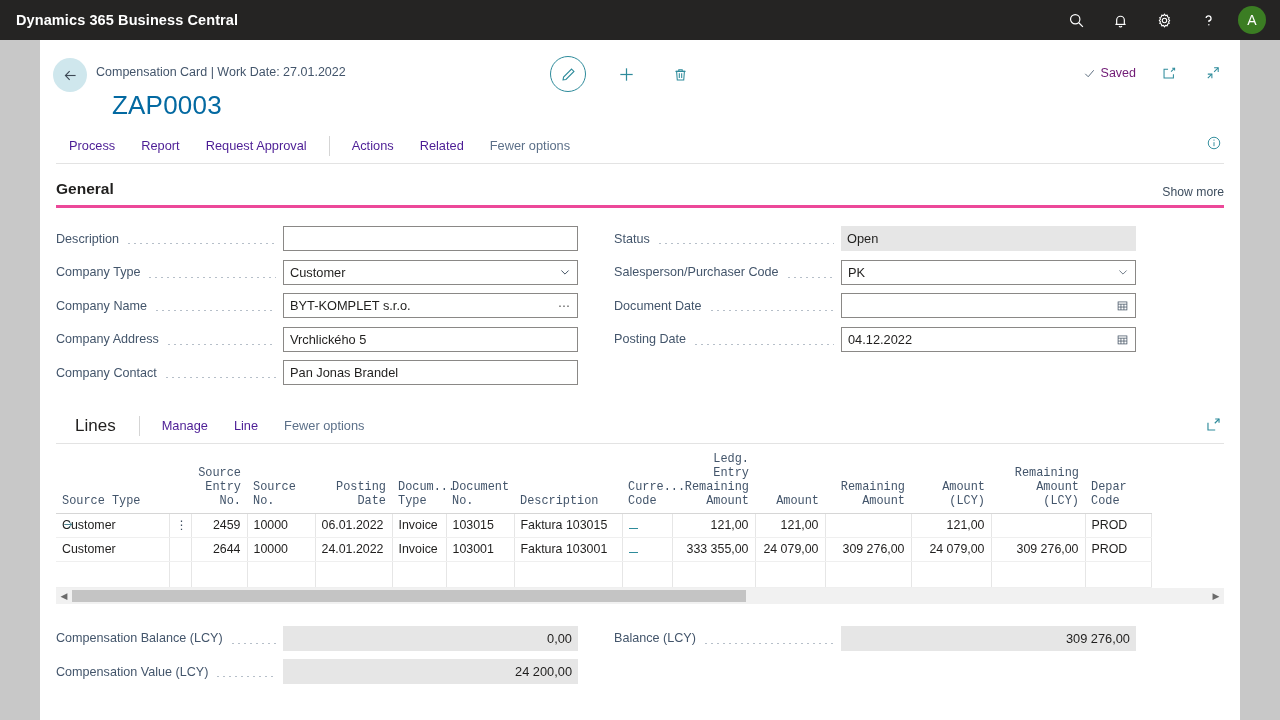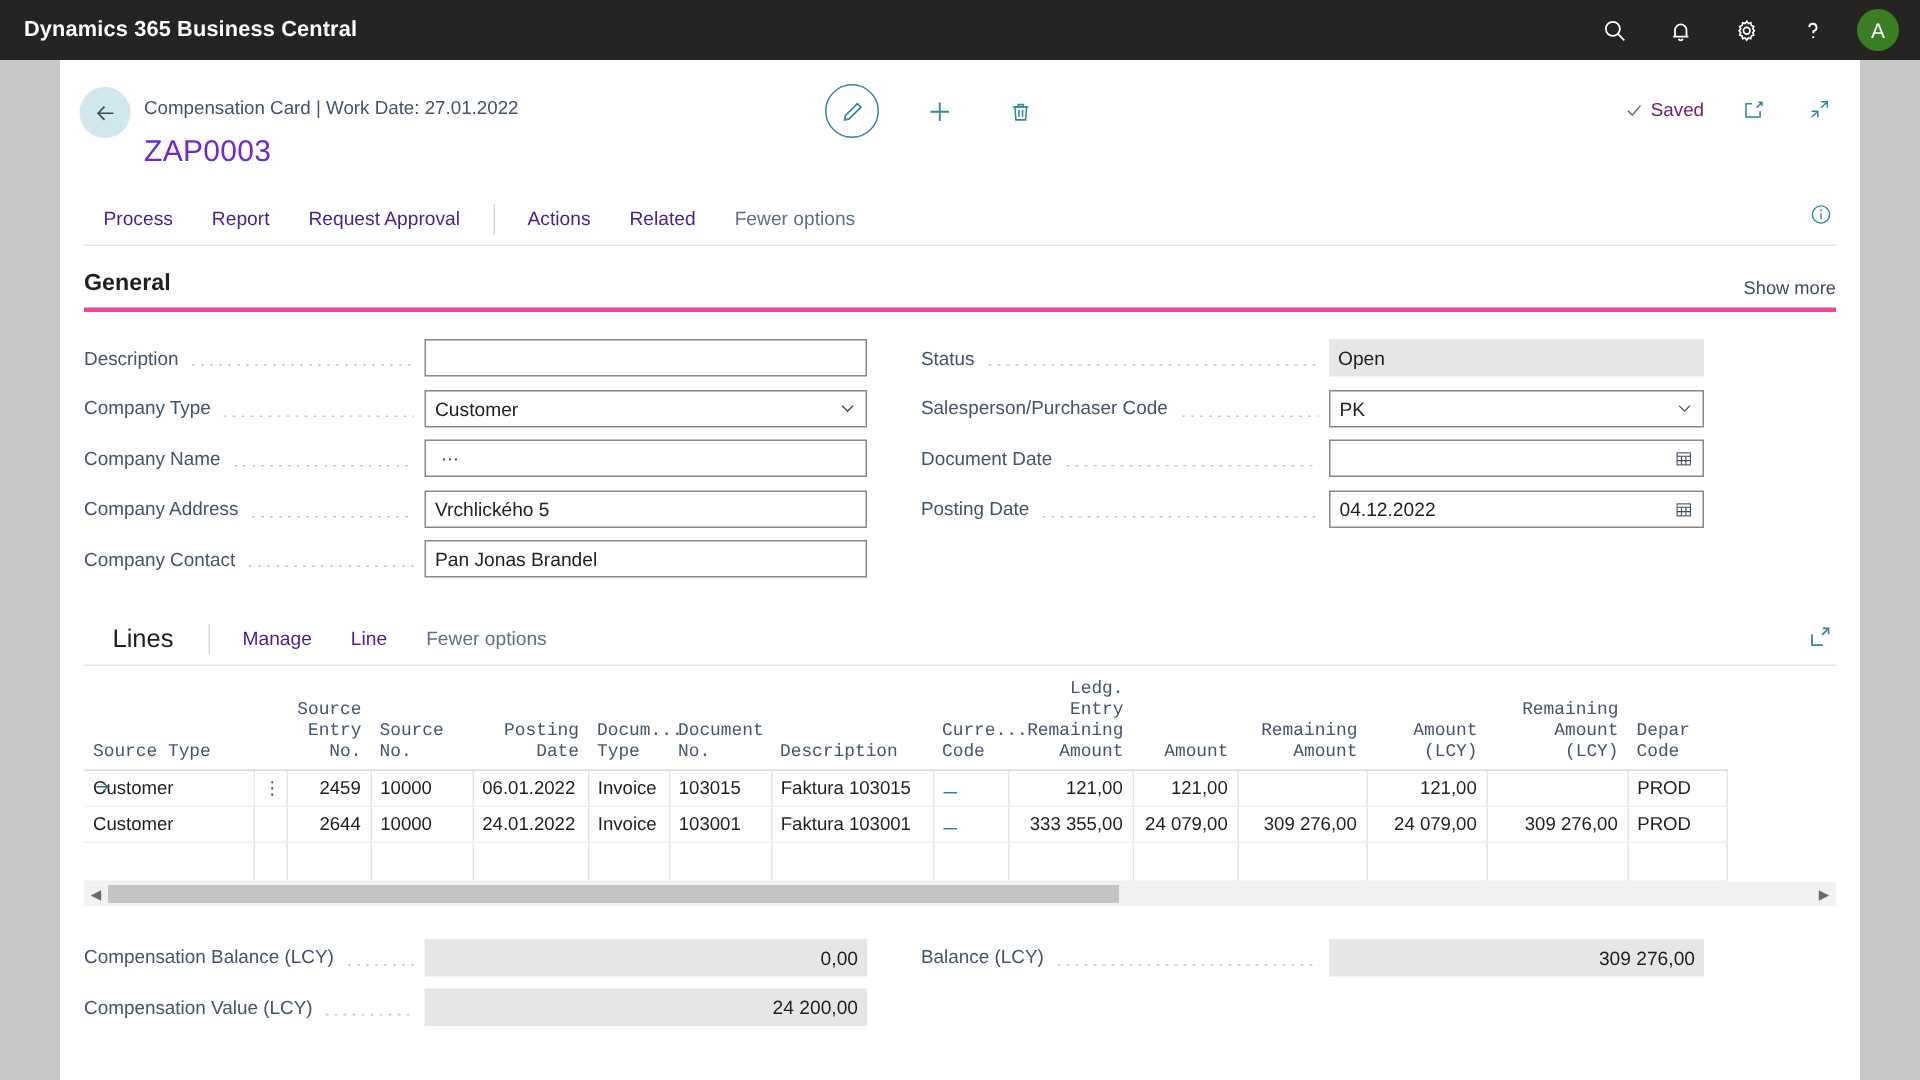--- a/index.html
+++ b/index.html
@@ -60,22 +60,22 @@
     width: 34px; height: 34px; border-radius: 50%;
     background: #cfe7ed;
     display: flex; align-items: center; justify-content: center;
     color: #3d4955;
   }
   .breadcrumb {
     position: absolute; left: 56px; top: 25px;
     font-size: 12.5px; color: #43556b;
   }
   .doc-title {
-    position: absolute; left: 56px; top: 50px;
-    font-size: 20px; color: #6d28d9; font-weight: normal;
+    position: absolute; left: 72px; top: 50px;
+    font-size: 26px; color: #0369a1; font-weight: normal;
     letter-spacing: .2px;
   }
   .hdr-actions {
     position: absolute; left: 510px; top: 16px;
     display: flex; align-items: center; gap: 26px;
   }
   .circle-btn {
     width: 36px; height: 36px; border-radius: 50%;
     border: 1px solid #2e8b9b;
     display: flex; align-items: center; justify-content: center;
@@ -176,21 +176,21 @@
   }
   .f-ctrl .val { flex: 1; overflow: hidden; white-space: nowrap; }
   .f-ctrl .val.right { text-align: right; }
   .f-ctrl .adorn {
     flex: none; margin-left: 4px;
     color: #3d4d5e; display: flex; align-items: center;
   }
   .f-ctrl .adorn.dots { letter-spacing: 1px; color: #555; font-size: 12px; }
 
   
-  .form-col.right .f-ctrl { width: 250px; align-items: center; }
+  .form-col.right .f-ctrl { width: 295px; align-items: center; }
 
   
   .lines-bar {
     position: relative;
     margin: 20px 16px 0 16px;
     height: 34px;
     display: flex; align-items: center;
     border-bottom: 1px solid #e3e3e3;
   }
   .lines-title {
@@ -425,20 +425,21 @@
                 <polyline points="4,7.5 10,13.5 16,7.5"></polyline>
               </svg>
           </span>
         </span>
       </div>
 
       <div class="field">
         <span class="f-label">Company Name</span>
         <span class="f-dots"></span>
         <span class="f-ctrl">
+          <span class="val">BYT-KOMPLET s.r.o.</span>
           <span class="adorn dots">⋯</span>
         </span>
       </div>
 
       <div class="field">
         <span class="f-label">Company Address</span>
         <span class="f-dots"></span>
         <span class="f-ctrl">
           <span class="val">Vrchlického 5</span>
         </span>

